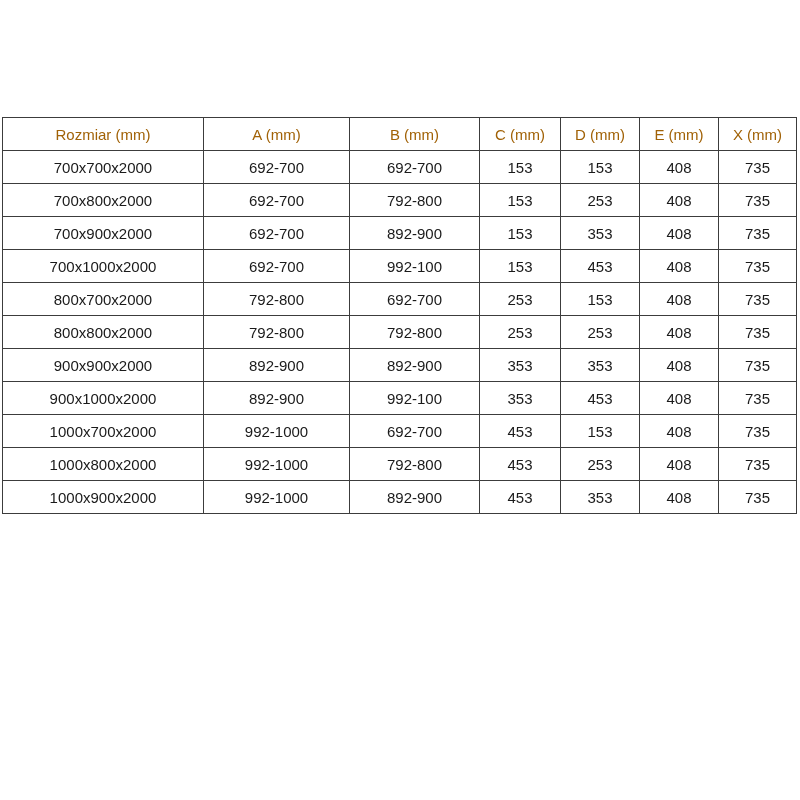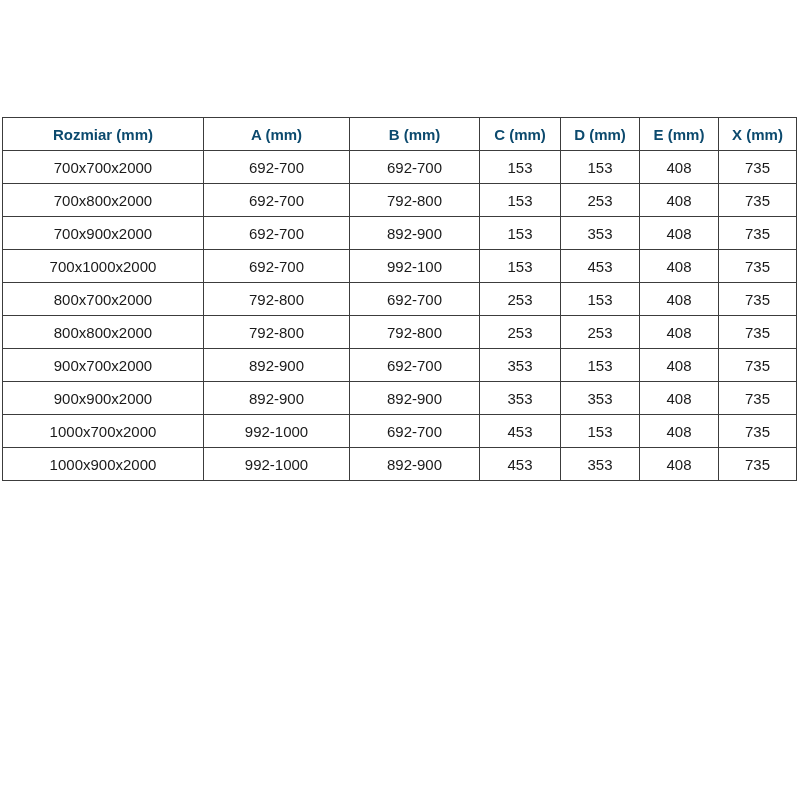--- a/index.html
+++ b/index.html
@@ -27,22 +27,22 @@
     padding: 0 2px;
     text-align: center;
     vertical-align: middle;
     font-size: 15px;
     color: #1a1a1a;
     background: #ffffff;
     overflow: hidden;
     white-space: nowrap;
   }
   th {
-    font-weight: bold;
-    color: #0c4a6e;
+    font-weight: normal;
+    color: #a16207;
   }
   col.c0 { width: 201px; }
   col.c1 { width: 146px; }
   col.c2 { width: 130px; }
   col.c3 { width: 81px; }
   col.c4 { width: 79px; }
   col.c5 { width: 79px; }
   col.c6 { width: 78px; }
 </style>
 </head>
@@ -119,43 +119,52 @@
         <tr>
           <td>800x800x2000</td>
           <td>792-800</td>
           <td>792-800</td>
           <td>253</td>
           <td>253</td>
           <td>408</td>
           <td>735</td>
         </tr>
         <tr>
-          <td>900x700x2000</td>
-          <td>892-900</td>
-          <td>692-700</td>
-          <td>353</td>
-          <td>153</td>
-          <td>408</td>
-          <td>735</td>
-        </tr>
-        <tr>
           <td>900x900x2000</td>
           <td>892-900</td>
           <td>892-900</td>
           <td>353</td>
           <td>353</td>
           <td>408</td>
           <td>735</td>
         </tr>
         <tr>
+          <td>900x1000x2000</td>
+          <td>892-900</td>
+          <td>992-100</td>
+          <td>353</td>
+          <td>453</td>
+          <td>408</td>
+          <td>735</td>
+        </tr>
+        <tr>
           <td>1000x700x2000</td>
           <td>992-1000</td>
           <td>692-700</td>
           <td>453</td>
           <td>153</td>
+          <td>408</td>
+          <td>735</td>
+        </tr>
+        <tr>
+          <td>1000x800x2000</td>
+          <td>992-1000</td>
+          <td>792-800</td>
+          <td>453</td>
+          <td>253</td>
           <td>408</td>
           <td>735</td>
         </tr>
         <tr>
           <td>1000x900x2000</td>
           <td>992-1000</td>
           <td>892-900</td>
           <td>453</td>
           <td>353</td>
           <td>408</td>

